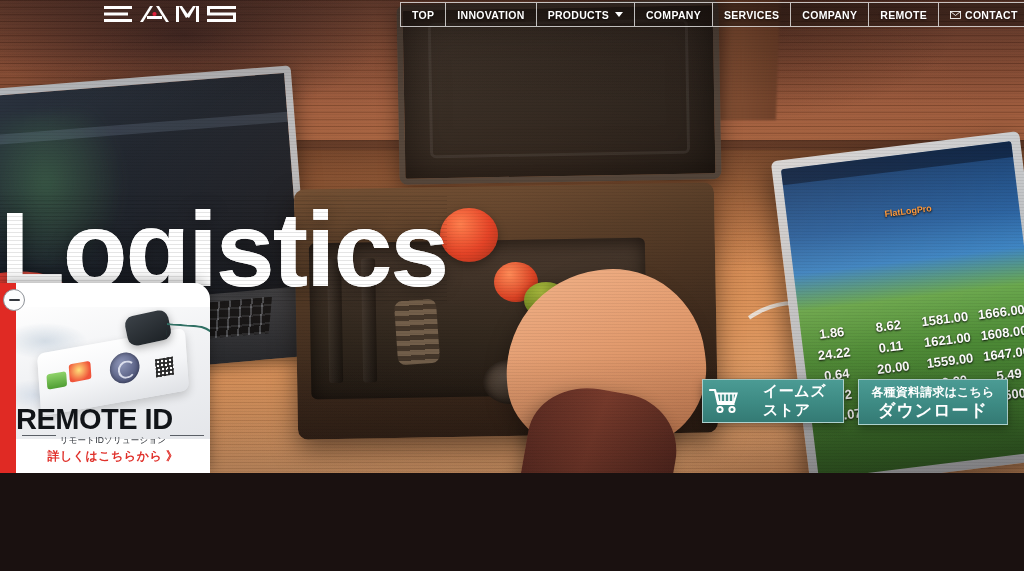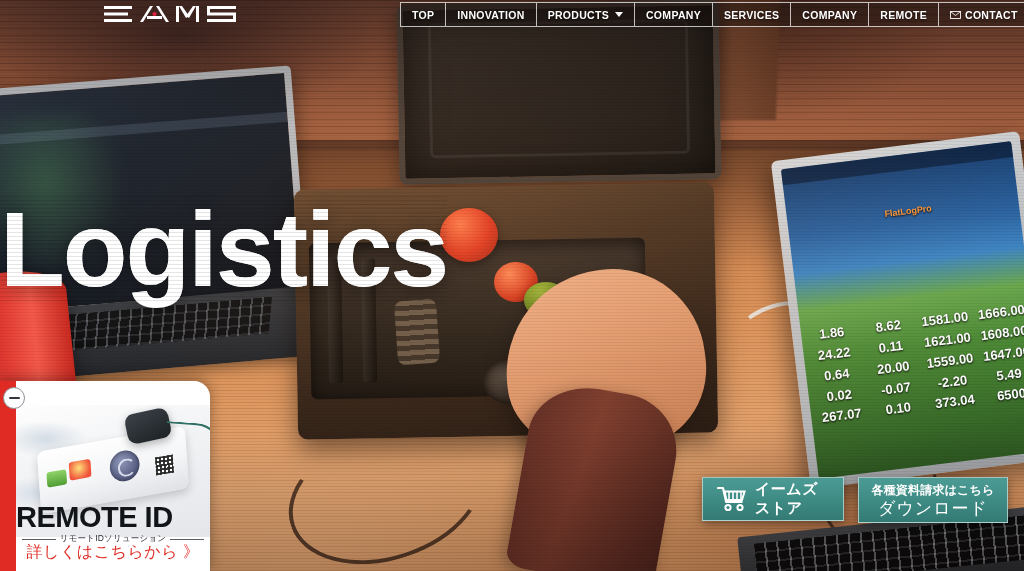--- a/index.html
+++ b/index.html
@@ -9,21 +9,21 @@
     width: 1024px;
     height: 571px;
     overflow: hidden;
     background: #1a1110;
     font-family: "Liberation Sans", sans-serif;
   }
 
   #stage {
     position: relative;
     width: 1024px;
-    height: 571px;
+    height: 473px;
     overflow: hidden;
     background: #2b1a14;
   }
 
   
   .photo { position: absolute; inset: 0; overflow: hidden; }
 
   
   .bg-wall {
     position: absolute; left: 0; top: 0; width: 100%; height: 175px;
@@ -439,34 +439,34 @@
     position: absolute; left: 16px; right: 0; top: 120px;
     text-align: left;
     font-size: 29px;
     font-weight: bold;
     letter-spacing: -0.5px;
     color: #111418;
     z-index: 3;
   }
   .promo-sub {
     position: absolute; left: 16px; right: 0; top: 152px;
-    display: flex; align-items: center; justify-content: center; gap: 4px;
+    display: flex; justify-content: center; gap: 4px;
     z-index: 3;
   }
   .promo-sub .rule {
     flex: 1; height: 1px; background: #5a5f66; max-width: 34px;
   }
   .promo-sub span.txt {
     font-size: 8.5px; color: #2c3036; white-space: nowrap; letter-spacing: .2px;
   }
   .promo-link {
     position: absolute; left: 16px; right: 0; bottom: 8px;
     text-align: center;
-    font-size: 16px;
-    font-weight: normal;
+    font-size: 12px;
+    font-weight: bold;
     color: #e0302a;
     letter-spacing: 0.5px;
     cursor: pointer;
     z-index: 3;
   }
   .promo-close {
     position: absolute; left: 3px; top: 6px;
     width: 22px; height: 22px;
     border-radius: 50%;
     background: #fdfdfd;
@@ -489,36 +489,36 @@
     background: linear-gradient(180deg,#4b9b94 0%,#3d8a83 55%,#347a74 100%);
     border: 1px solid rgba(255,255,255,0.55);
     display: flex; align-items: center; justify-content: center;
     color: #ffffff;
     cursor: pointer;
     box-shadow: 0 3px 9px rgba(0,0,0,0.35);
     user-select: none;
   }
   .cta-store {
     width: 142px; height: 44px;
-    gap: 8px;
-    padding: 0 14px;
+    gap: 24px;
+    padding: 0 6px;
     margin-left: 42px;
   }
   .cta-store .label {
     font-size: 15px; font-weight: bold; letter-spacing: 0.5px;
   }
   .cart-icon { width: 30px; height: 26px; flex: none; }
   .cta-dl {
     width: 150px; height: 46px;
     flex-direction: column;
     gap: 1px;
     padding: 3px 6px;
   }
   .cta-dl .l1 { font-size: 12px; font-weight: bold; letter-spacing: .2px; }
-  .cta-dl .l2 { font-size: 17px; font-weight: normal; letter-spacing: 1px; line-height: 1.1; }
+  .cta-dl .l2 { font-size: 17px; font-weight: bold; letter-spacing: 1px; line-height: 1.1; }
 </style>
 </head>
 <body>
 
 <div id="stage">
 
   <div class="photo">
     <div class="bg-wall"></div>
     <div class="bg-post"></div>
     <div class="bg-table"></div>

